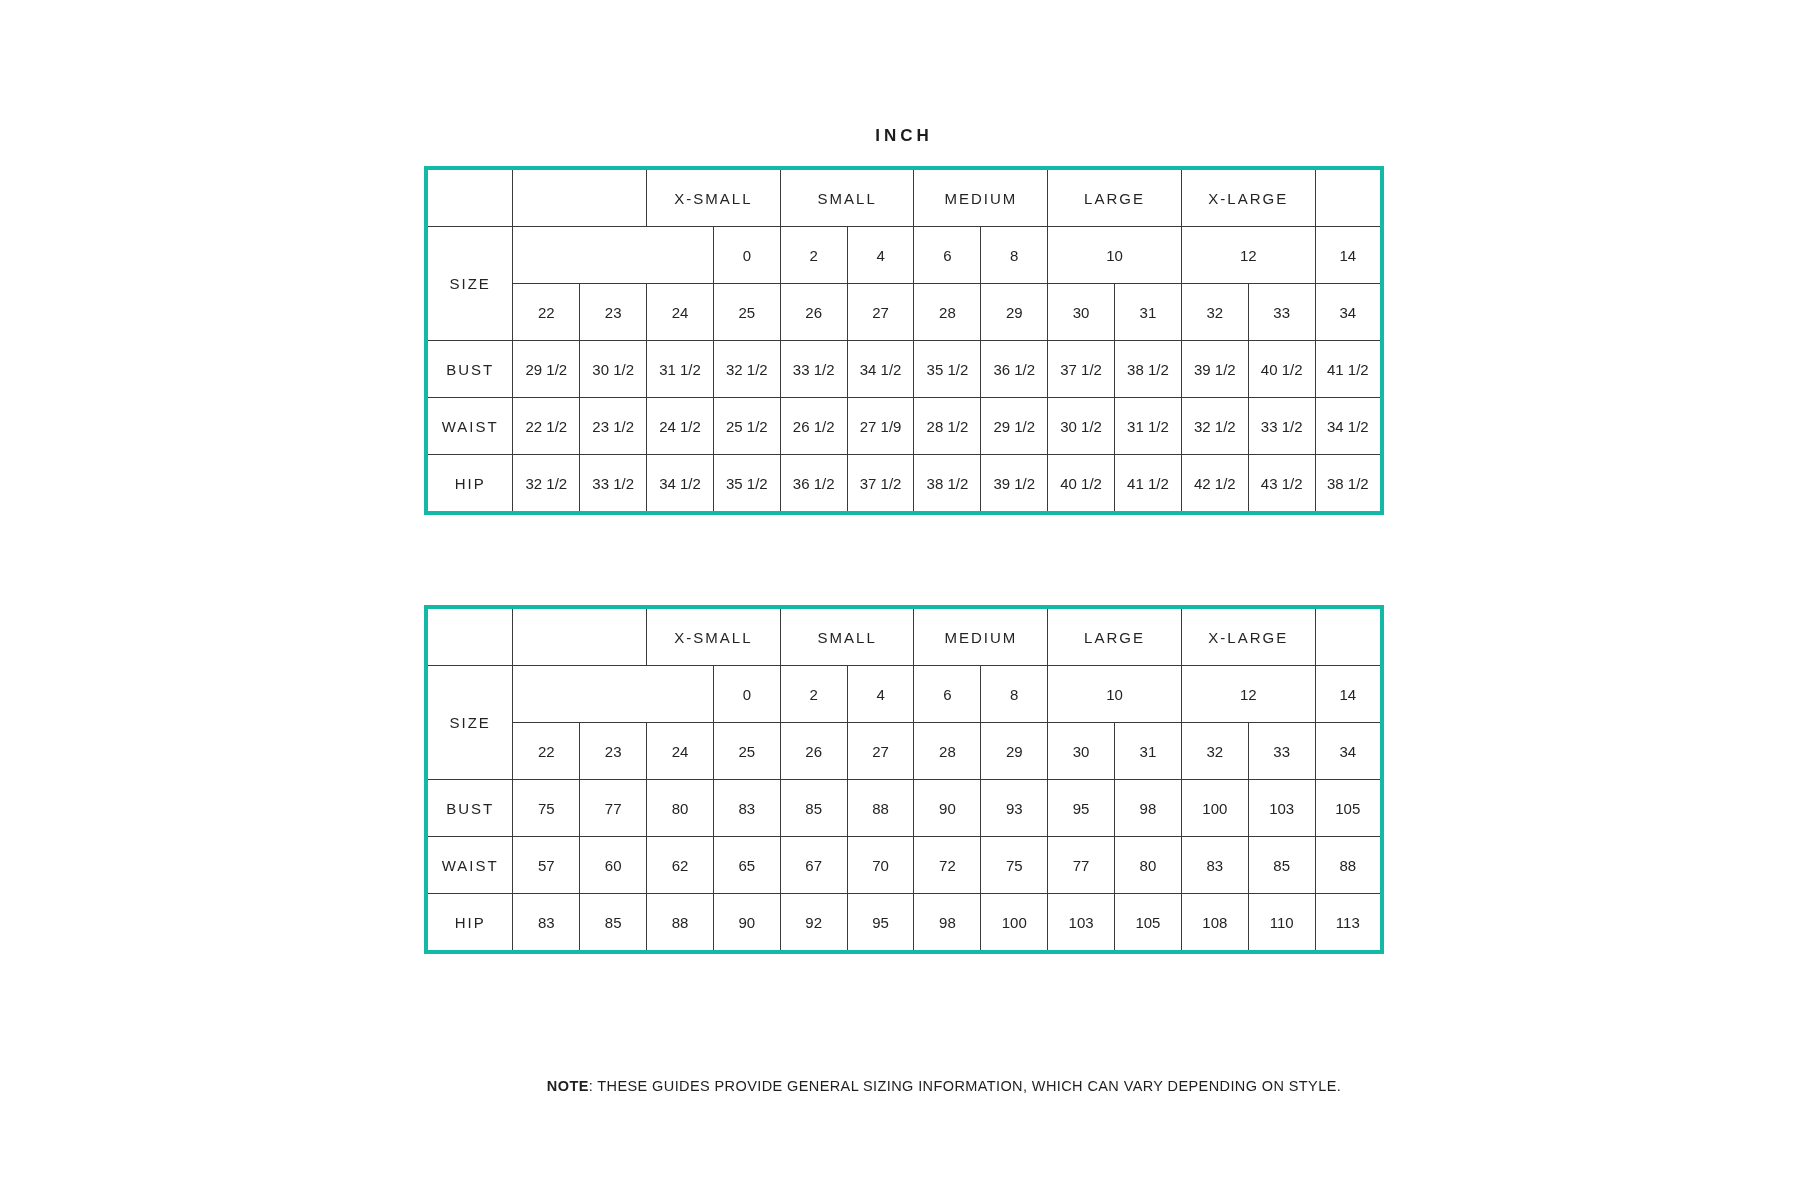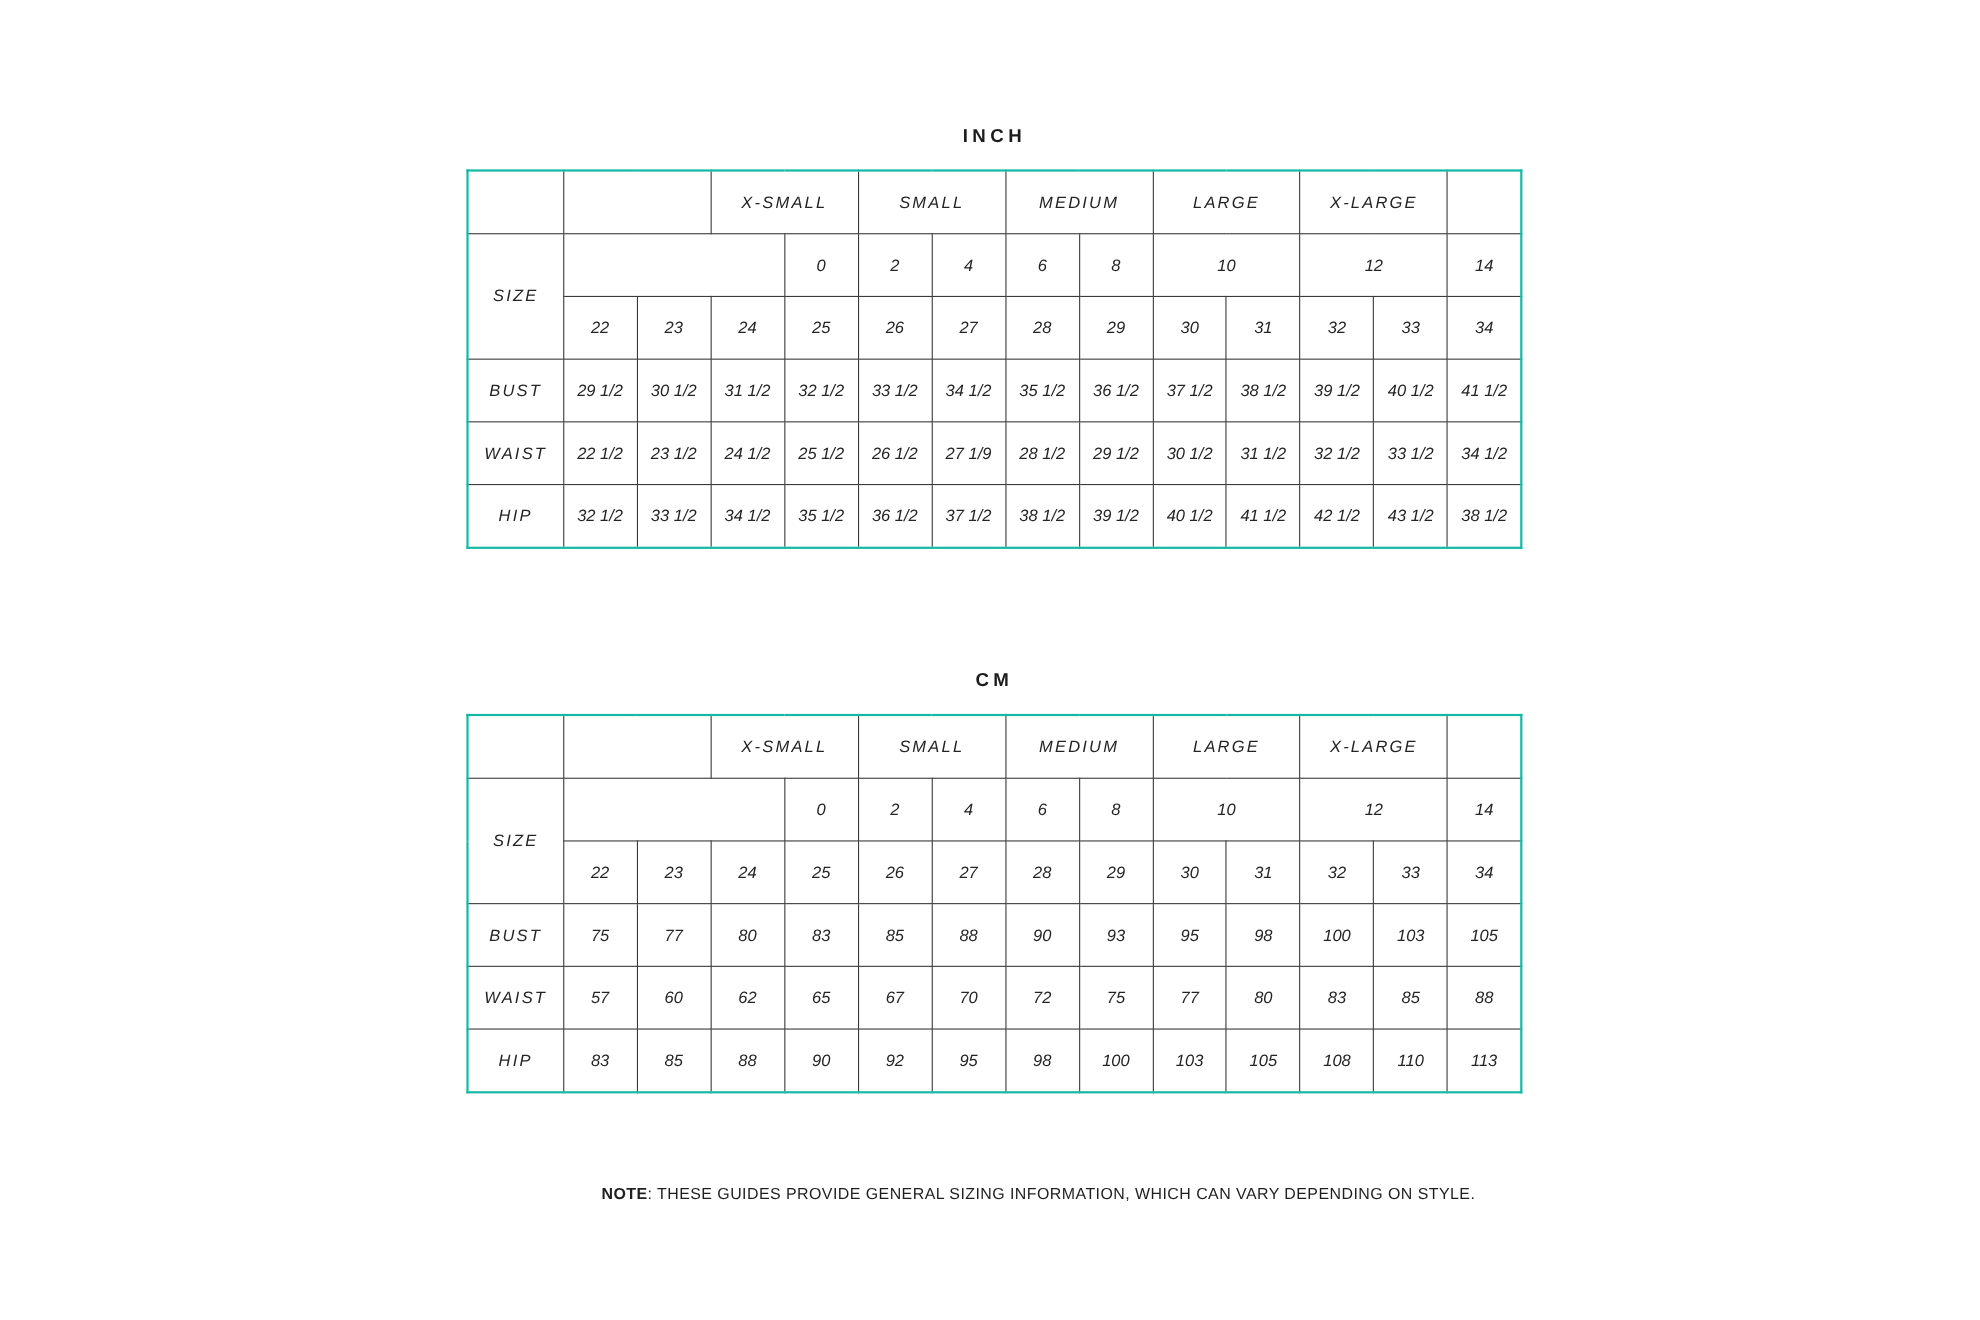--- a/index.html
+++ b/index.html
@@ -29,21 +29,21 @@
   }
   .section-inch { top: 110px; }
   .section-cm   { top: 605px; }
 
   .chart-title {
     text-align: center;
     font-size: 17px;
     font-weight: bold;
     letter-spacing: 4px;
     color: #1c1c1c;
-    margin: 4px 0 20px 0;
+    margin: 16px 0 20px 0;
   }
 
   
   table.size-table {
     border-collapse: collapse;
     table-layout: fixed;
     width: 960px;
     background: #fff;
   }
   table.size-table td {
@@ -51,22 +51,21 @@
     text-align: center;
     vertical-align: middle;
     font-size: 15px;
     color: #242424;
     height: 56px;
     padding: 0 2px;
     font-weight: 400;
   }
   
   table.size-table {
-    border: 2px solid #14b8a6;
-    font-style: italic;
+    border: 4px solid #14b8a6;
   }
 
   td.rowlabel {
     font-size: 12.5px;
     font-weight: bold;
     letter-spacing: 2px;
     text-align: left;
     padding-left: 14px;
     width: 78px;
   }
@@ -207,21 +206,20 @@
           <td>41 1/2</td>
           <td>42 1/2</td>
           <td>43 1/2</td>
           <td>38 1/2</td>
         </tr>
       </tbody>
     </table>
   </div>
 
   <div class="section section-cm">
-    <div class="chart-title">CM</div>
 
     <table class="size-table">
       <colgroup>
         <col style="width:78px">
         <col style="width:60px">
         <col style="width:60px">
         <col style="width:60px">
         <col style="width:60px">
         <col style="width:60px">
         <col style="width:60px">

